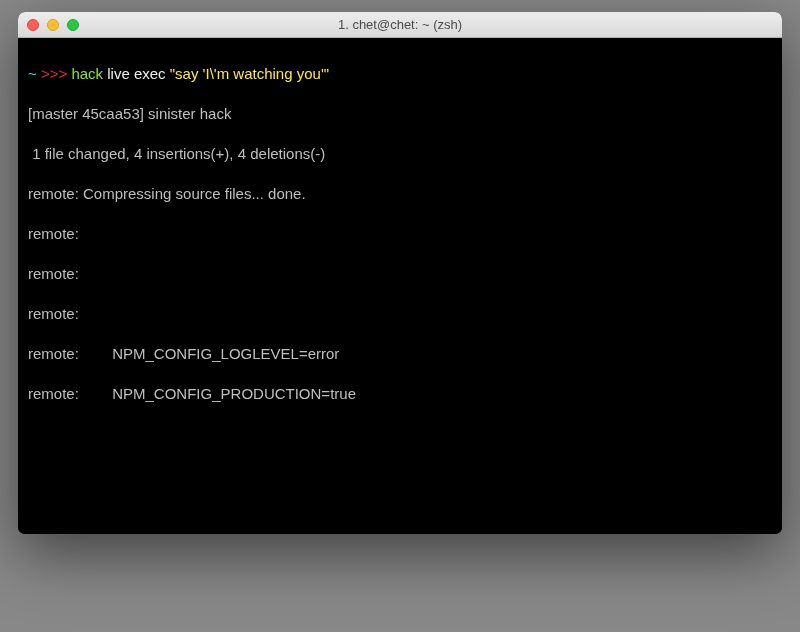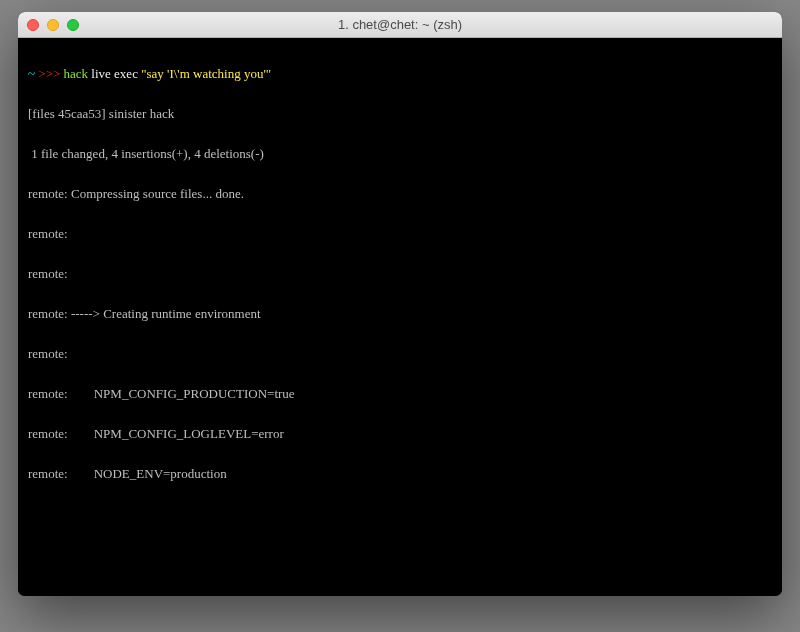--- a/index.html
+++ b/index.html
@@ -8,21 +8,21 @@
       width: 800px;
       height: 632px;
       overflow: hidden;
       font-family: -apple-system, BlinkMacSystemFont, "Helvetica Neue", sans-serif;
     }
     .window {
       position: absolute;
       top: 12px;
       left: 18px;
       width: 764px;
-      height: 584px;
+      height: 522px;
       background: #000;
       border-radius: 7px;
       box-shadow: 0 20px 60px rgba(0,0,0,0.5);
       overflow: hidden;
       display: flex;
       flex-direction: column;
     }
     .titlebar {
       height: 26px;
       background: linear-gradient(#ededed, #d8d8d8);
@@ -51,22 +51,22 @@
       text-align: center;
       font-size: 13px;
       color: #4a4a4a;
       font-weight: 400;
       pointer-events: none;
     }
     .term {
       flex: 1;
       background: #000;
       padding: 6px 10px 8px 10px;
-      font-family: Liberation Serif, serif;
-      font-size: 13px;
+      font-family: Liberation Sans, sans-serif;
+      font-size: 15px;
       line-height: 20px;
       color: #bfbfbf;
       white-space: pre;
       overflow: hidden;
     }
     .line { display: block; }
     .cyan { color: #34e2e2; }
     .red  { color: #ef2929; }
     .yellow { color: #fce94f; }
     .green  { color: #8ae234; }
@@ -80,30 +80,28 @@
     <div class="traffic-lights">
       <div class="light close"></div>
       <div class="light min"></div>
       <div class="light zoom"></div>
     </div>
     <div class="title">1. chet@chet: ~ (zsh)</div>
   </div>
 
   <div class="term">
 <span class="line"><span class="cyan">~</span> <span class="red">&gt;&gt;&gt;</span> <span class="green">hack</span> <span class="white">live exec </span><span class="yellow">"say 'I\'m watching you'"</span></span>
-<span class="line">[files 45caa53] sinister hack</span>
+<span class="line">[master 45caa53] sinister hack</span>
 <span class="line"> 1 file changed, 4 insertions(+), 4 deletions(-)</span>
 <span class="line">remote: Compressing source files... done.</span>
 <span class="line">remote: </span>
 <span class="line">remote: </span>
-<span class="line">remote: -----&gt; Creating runtime environment</span>
 <span class="line">remote:        </span>
+<span class="line">remote:        NPM_CONFIG_LOGLEVEL=error</span>
 <span class="line">remote:        NPM_CONFIG_PRODUCTION=true</span>
-<span class="line">remote:        NPM_CONFIG_LOGLEVEL=error</span>
-<span class="line">remote:        NODE_ENV=production</span>
 
 
 
 
 
 
 
 
 
 

